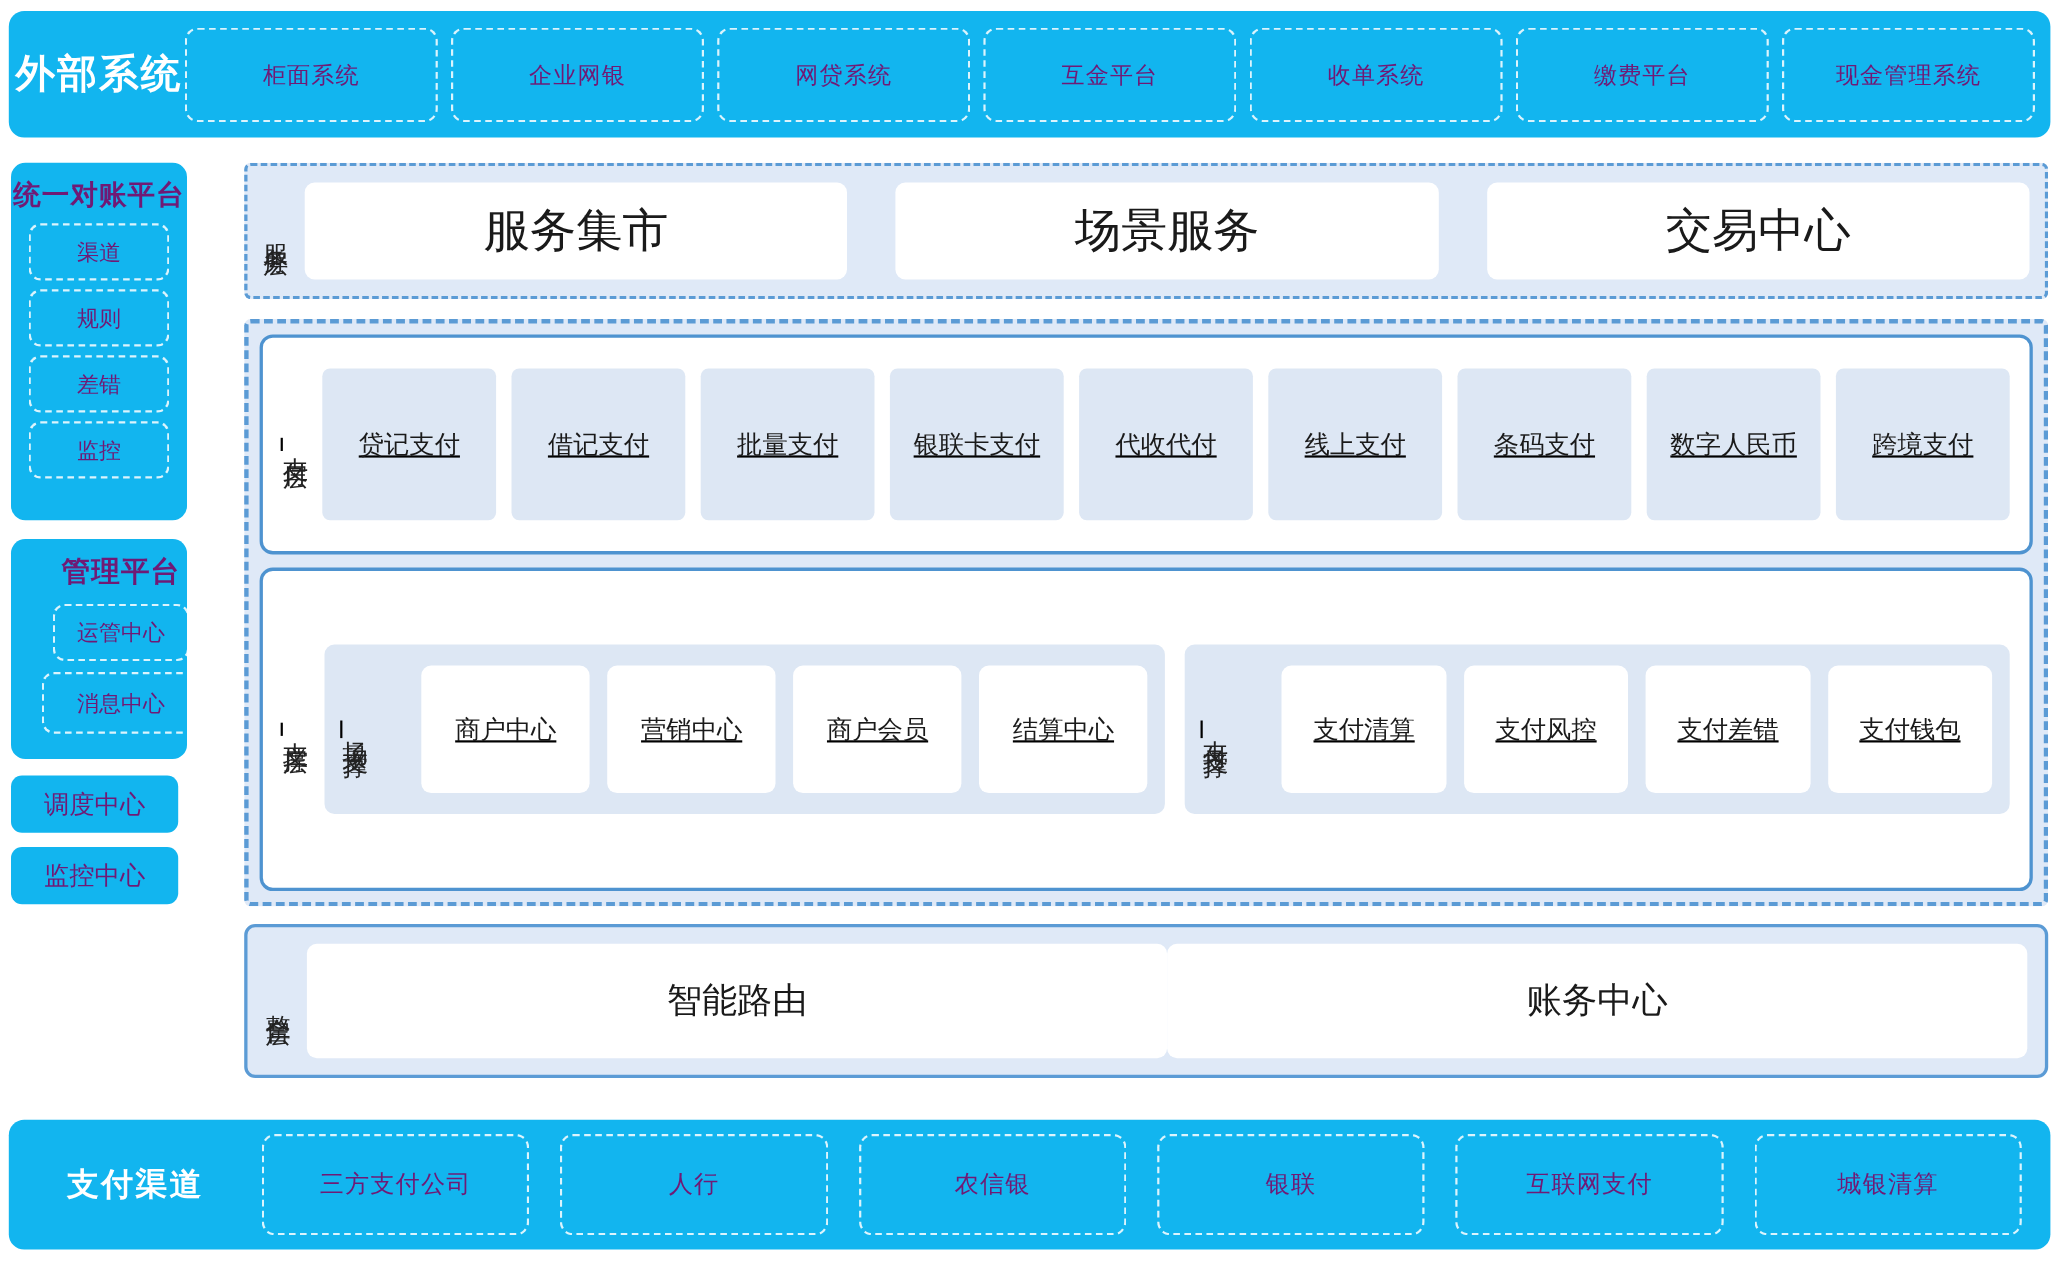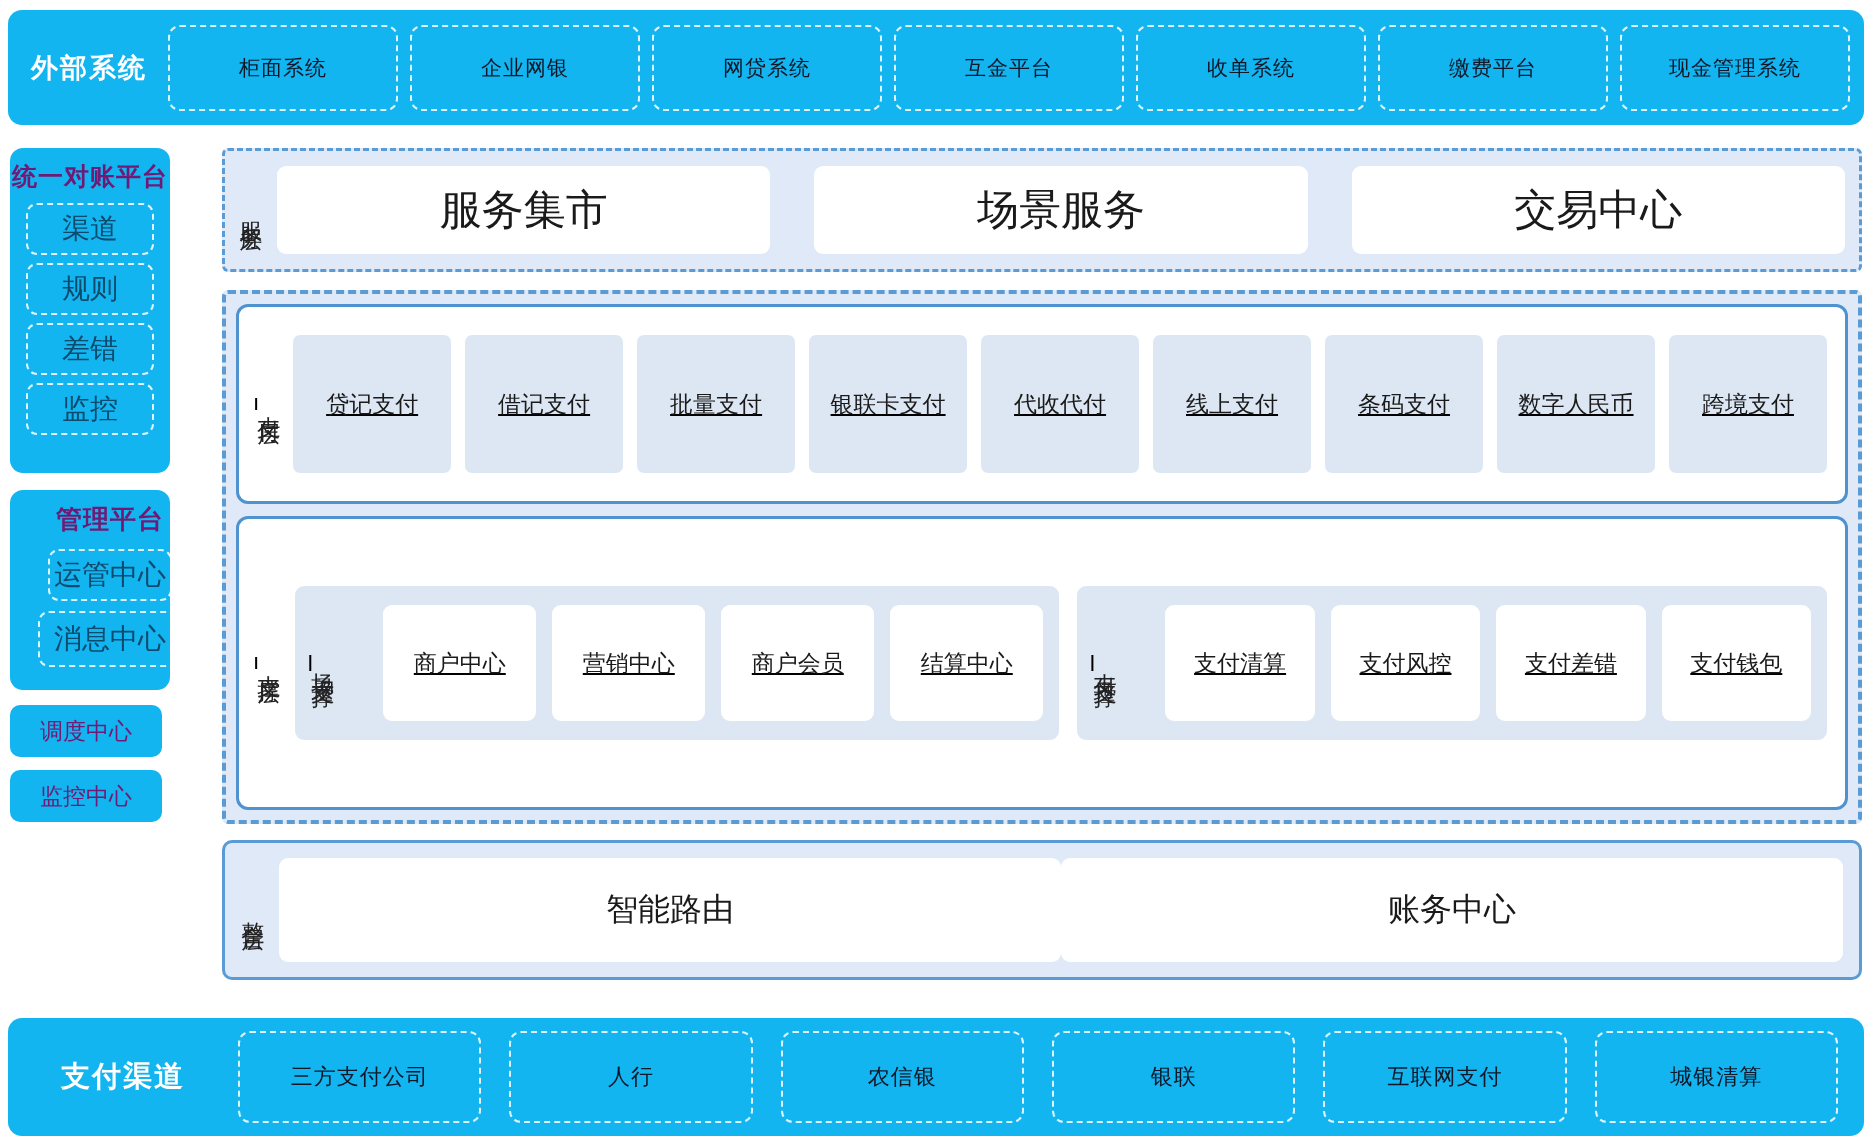--- a/index.html
+++ b/index.html
@@ -15,29 +15,29 @@
   .bluebar {
     position: absolute;
     background: #12b5ef;
     border-radius: 14px;
     display: flex;
     align-items: center;
   }
   .bar-title {
     color: #ffffff;
     font-weight: bold;
-    font-size: 27px;
+    font-size: 36px;
     letter-spacing: 2px;
     white-space: nowrap;
     text-align: center;
   }
   .dashchip {
     border: 2px dashed rgba(255,255,255,.85);
     border-radius: 12px;
-    color: #0f172a;
+    color: #701a75;
     font-size: 21px;
     display: flex;
     align-items: center;
     justify-content: center;
     white-space: nowrap;
     letter-spacing: 1px;
   }
 
   
   #external-bar { left: 8px; top: 10px; width: 1856px; height: 115px; }
@@ -62,21 +62,21 @@
     flex-direction: column;
     align-items: center;
   }
   .side-head {
     color: #701a75; font-size: 26px; font-weight: bold;
     letter-spacing: 1px; white-space: nowrap;
   }
   .side-chip {
     border: 2px dashed rgba(255,255,255,.85);
     border-radius: 11px;
-    color: #0c4a6e; font-size: 28px;
+    color: #701a75; font-size: 20px;
     display: flex; align-items: center; justify-content: center;
     white-space: nowrap;
   }
   #recon-card { left: 10px; top: 148px; width: 160px; height: 325px; padding-top: 12px; }
   #recon-card .side-head { margin-bottom: 10px; font-size: 25px; }
   #recon-card .side-chip { width: 128px; height: 52px; margin-bottom: 8px; }
 
   #mgmt-card { left: 10px; top: 490px; width: 160px; height: 200px; padding-top: 12px; padding-left: 40px; }
   #mgmt-card .side-head { margin-bottom: 12px; }
   #mgmt-card .chip-a { width: 124px; height: 52px; margin-bottom: 10px; }

